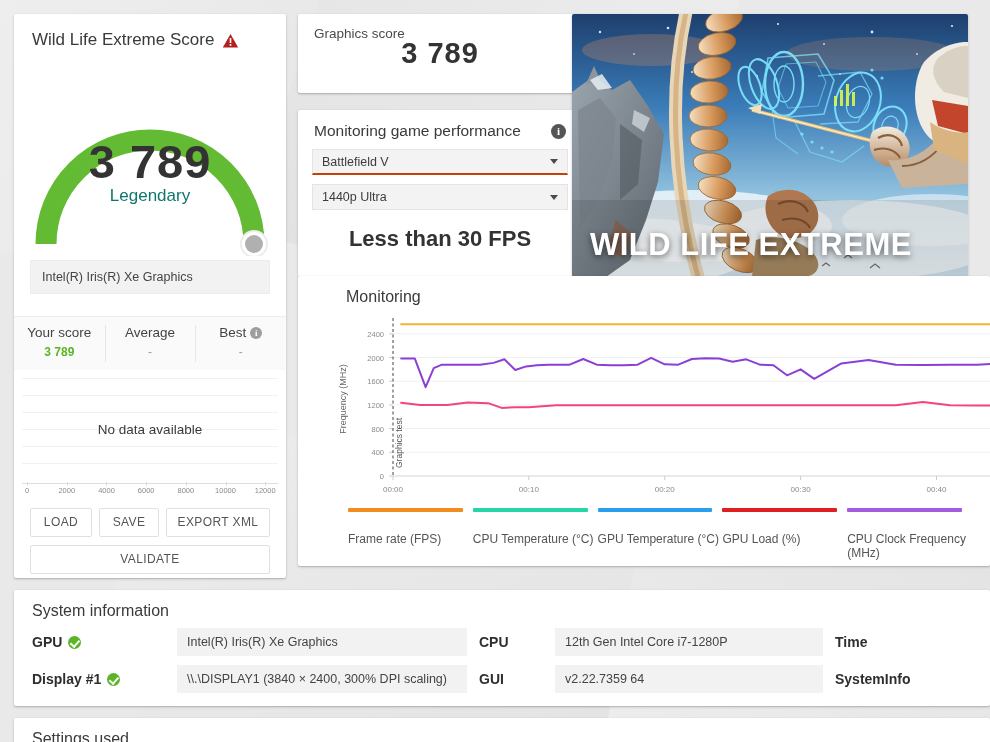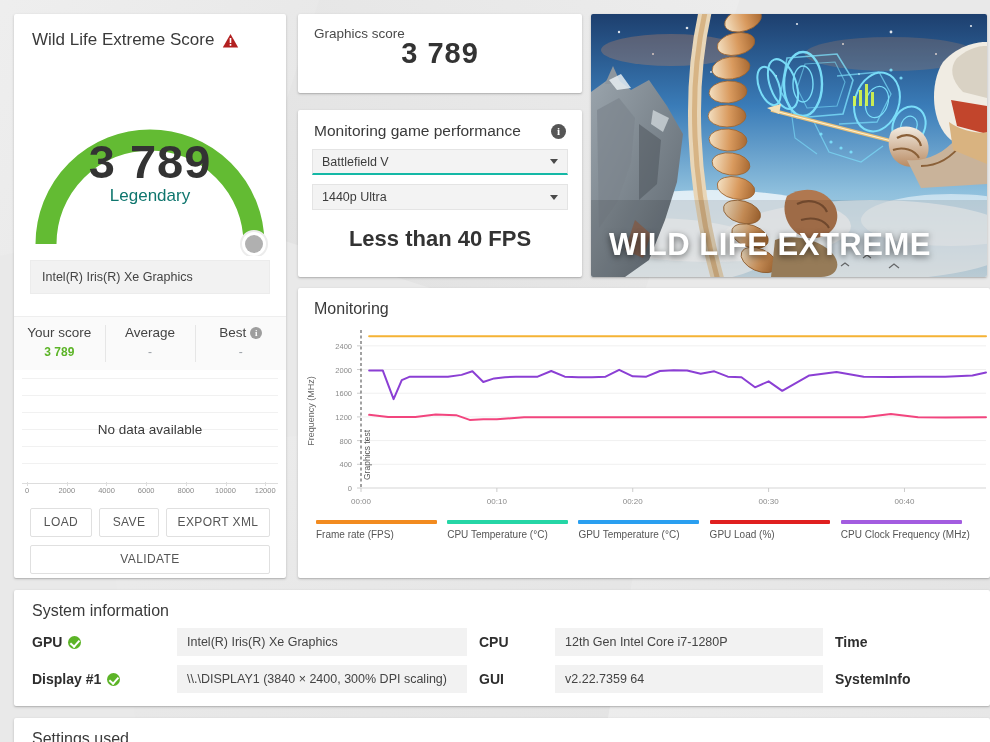--- a/index.html
+++ b/index.html
@@ -119,47 +119,47 @@
   .info-dot-lg {
     display:inline-block; width:15px; height:15px; border-radius:50%;
     background:#555; color:#fff; font-size:11px; line-height:15px; text-align:center;
     font-family:"Liberation Serif", serif; font-weight:bold;
   }
   .sel {
     margin: 9px 14px 0 14px; height: 26px; background: #f3f3f3;
     border: 1px solid #e4e4e4; display:flex; align-items:center;
     padding: 0 9px; font-size: 12.5px; color:#3c3c3c; position: relative; cursor:pointer;
   }
-  .sel.focused { border-bottom: 2px solid #14b8a6; }
+  .sel.focused { border-bottom: 2px solid #c2410c; }
   .caret {
     position:absolute; right: 9px; width:0;height:0;
     border-left:4.5px solid transparent; border-right:4.5px solid transparent;
     border-top:5px solid #4a4a4a;
   }
   .fps-result {
     text-align:center; font-size: 22px; font-weight: bold; color:#333; margin-top: 16px;
   }
 
   
-  #hero-card { left: 591px; top: 14px; width: 396px; height: 263px; overflow:hidden; }
+  #hero-card { left: 572px; top: 14px; width: 396px; height: 263px; overflow:hidden; }
   .hero { position:absolute; inset:0; overflow:hidden; }
   .hero-title {
     position:absolute; left: 18px; bottom: 14px;
     font-size: 31px; font-weight: bold; color:#fff; letter-spacing: 0.5px;
     text-shadow: 0 2px 6px rgba(0,0,0,0.55); white-space: nowrap;
   }
 
   
-  #monitor-card { left: 298px; top: 288px; width: 692px; height: 290px; }
+  #monitor-card { left: 298px; top: 276px; width: 692px; height: 290px; padding-left: 32px; }
   .mon-title { font-size: 16px; color:#3a3a3a; padding: 12px 0 0 16px; }
   .mon-plot { position: relative; margin: 8px 0 0 0; height: 190px; }
   .legend { display:flex; padding: 0 18px; margin-top: 4px; }
   .legend-item { flex:1; }
   .legend-bar { height: 4px; width: 92%; border-radius:1px; }
-  .legend-text { font-size: 10px; color:#555; margin-top: 5px; }
+  .legend-text { font-size: 12px; color:#555; margin-top: 20px; }
 
   
   #sysinfo-card { left: 14px; top: 590px; width: 976px; height: 116px; }
   .si-title { font-size: 16px; color:#3a3a3a; padding: 12px 0 0 18px; }
   .si-grid { display:grid; grid-template-columns: 145px 290px 88px 268px 100px;
              padding: 8px 18px 0 18px; row-gap: 9px; align-items:center; }
   .si-key { font-size: 14px; font-weight: bold; color:#2e2e2e; display:flex; align-items:center; gap:6px;}
   .si-val { background:#f2f2f2; font-size: 12.5px; color:#444; padding: 7px 10px; }
   .check {
     display:inline-block; width:13px;height:13px;border-radius:50%;
@@ -278,21 +278,21 @@
       <span class="info-dot-lg">i</span>
     </div>
     <div class="sel focused">
       <span>Battlefield V</span>
       <span class="caret"></span>
     </div>
     <div class="sel">
       <span>1440p Ultra</span>
       <span class="caret"></span>
     </div>
-    <div class="fps-result">Less than 40 FPS</div>
+    <div class="fps-result">Less than 30 FPS</div>
   </div>
 
   <div class="card" id="hero-card">
     <div class="hero">
       <svg width="396" height="263" viewBox="0 0 396 263" preserveAspectRatio="xMidYMid slice">
         <defs>
           <linearGradient id="sky" x1="0" y1="0" x2="0" y2="1">
             <stop offset="0%" stop-color="#1d3f6e"></stop>
             <stop offset="35%" stop-color="#3a7cb8"></stop>
             <stop offset="68%" stop-color="#8fc0dd"></stop>

